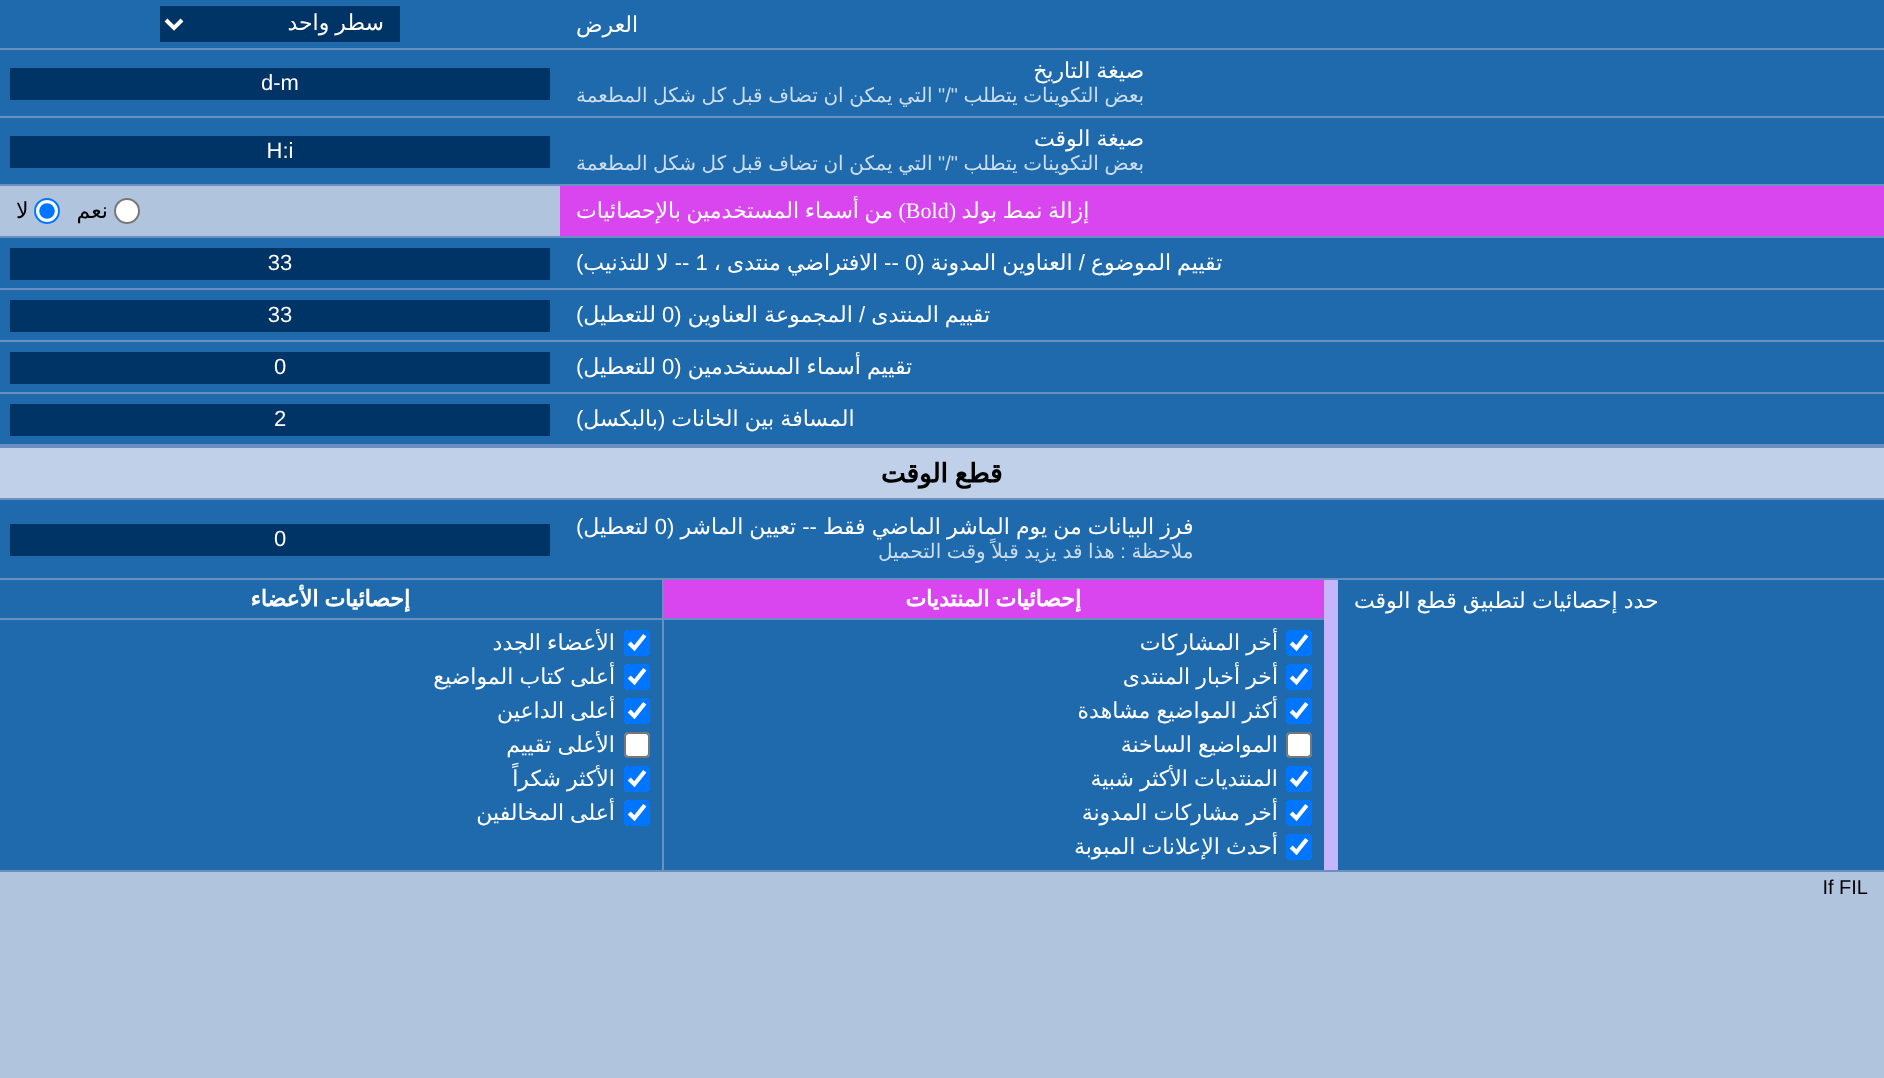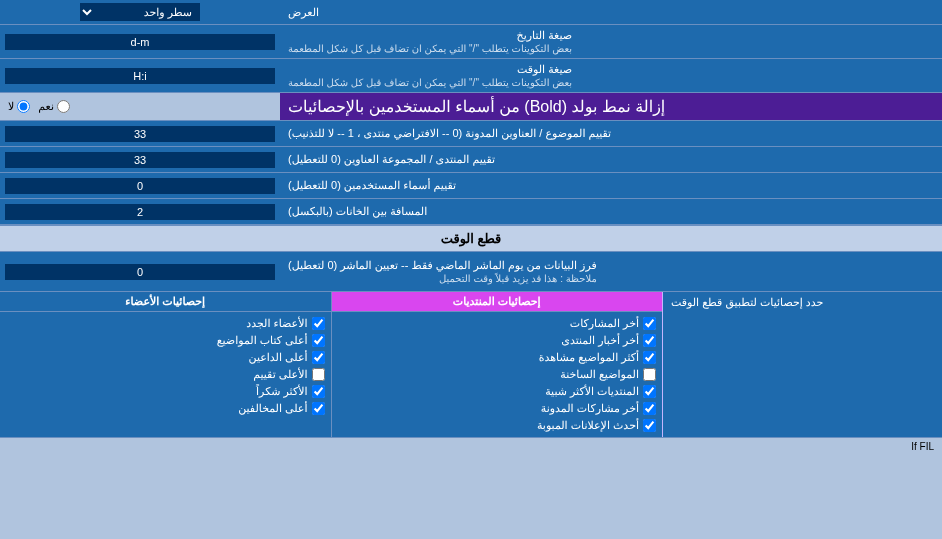--- a/index.html
+++ b/index.html
@@ -86,28 +86,29 @@
 
     
     .radio-row {
       display: flex;
       width: 100%;
       border-bottom: 1px solid #6a8fc0;
       min-height: 26px;
     }
     .radio-row .lbl {
       flex: 1;
-      background: #4c1d95;
+      background: #d946ef;
       color: #fff;
       text-align: right;
       padding: 4px 8px;
-      font-size: 16px;
+      font-size: 11px;
       display: flex;
       align-items: center;
       justify-content: flex-end;
+      font-family: Liberation Serif, serif;
     }
     .radio-row .inp {
       width: 280px;
       background: #b0c4de;
       padding: 3px 8px;
       display: flex;
       align-items: center;
       justify-content: flex-end;
       gap: 8px;
       direction: rtl;
@@ -239,21 +240,21 @@
       <small style="font-size:10px; color:#cde;">ملاحظة : هذا قد يزيد قبلاً وقت التحميل</small>
     </span>
   </div>
   <div class="inp">
     <input type="text" value="0" style="">
   </div>
 </div>
 
 <div style="display:flex; width:100%; border-bottom:1px solid #6a8fc0; background:#1e6aad;">
 
-  <div style="width:280px; min-width:280px; background:#1e6aad; color:#fff; text-align:right; padding:4px 8px; font-size:11px; display:flex; align-items:flex-start; justify-content:flex-end; border-left:1px solid #c4b5fd;">
+  <div style="width:280px; min-width:280px; background:#1e6aad; color:#fff; text-align:right; padding:4px 8px; font-size:11px; display:flex; align-items:flex-start; justify-content:flex-end; border-left:7px solid #c4b5fd;">
     <span>حدد إحصائيات لتطبيق قطع الوقت</span>
   </div>
 
   <div style="flex:1; display:flex;">
 
     <div style="flex:1; border-left:1px solid #6a8fc0;">
       <div style="background:#d946ef; color:#fff; font-weight:bold; text-align:center; padding:3px; font-size:11px; border-bottom:1px solid #6a8fc0;">
         <span>إحصائيات المنتديات</span>
       </div>
       <div style="padding:3px 6px;">

